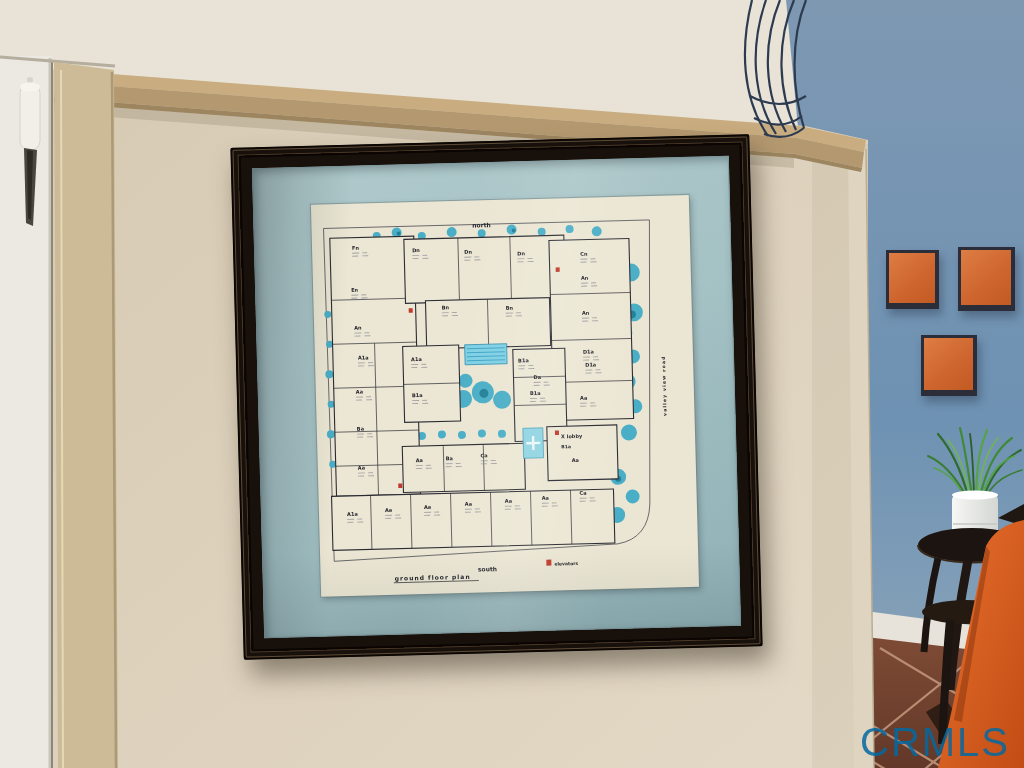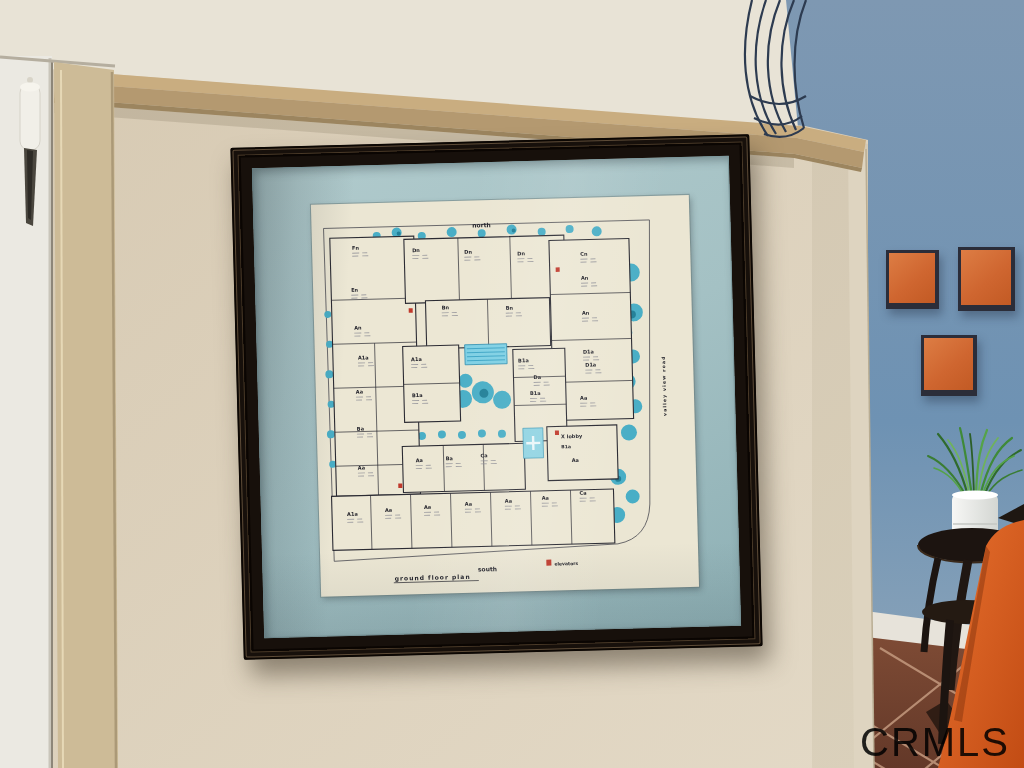--- a/index.html
+++ b/index.html
@@ -28,21 +28,21 @@
         linear-gradient(0deg, rgba(30,40,45,.10) 0%, rgba(30,40,45,0) 18%);}
   
   .art{position:absolute;background:linear-gradient(140deg,#dd7d44 0%,#cf6630 55%,#c25a24 100%);
        border:3px solid #2b2d39;border-bottom-width:6px;border-right-width:4px;
        box-shadow:3px 6px 9px rgba(25,35,55,.35);}
   .art1{left:886px;top:250px;width:46px;height:50px;}
   .art2{left:958px;top:247px;width:50px;height:55px;}
   .art3{left:921px;top:335px;width:49px;height:52px;}
   .furniture{position:absolute;left:860px;top:400px;}
   .watermark{position:absolute;left:860px;top:720px;font-size:40px;font-weight:400;
-       color:#000000;opacity:.85;letter-spacing:2px;}
+       color:#0369a1;opacity:.85;letter-spacing:2px;}
   
   .unit{font:bold 5px "DejaVu Sans",sans-serif;fill:#23232b;}
   .dim{fill:#8e8e96;opacity:.8;}
   .ttl{font:bold 6px "DejaVu Sans",sans-serif;fill:#23232b;}
   .sml{font:bold 4.5px "DejaVu Sans",sans-serif;fill:#23232b;}
   .bld{fill:#ece7d4;stroke:#2b2b33;stroke-width:1.1;}
   .div{stroke:#2b2b33;stroke-width:.7;}
   .veg{fill:#49aec6;}
   .vegd{fill:#1c7890;}
   .elev{fill:#c0392b;}

